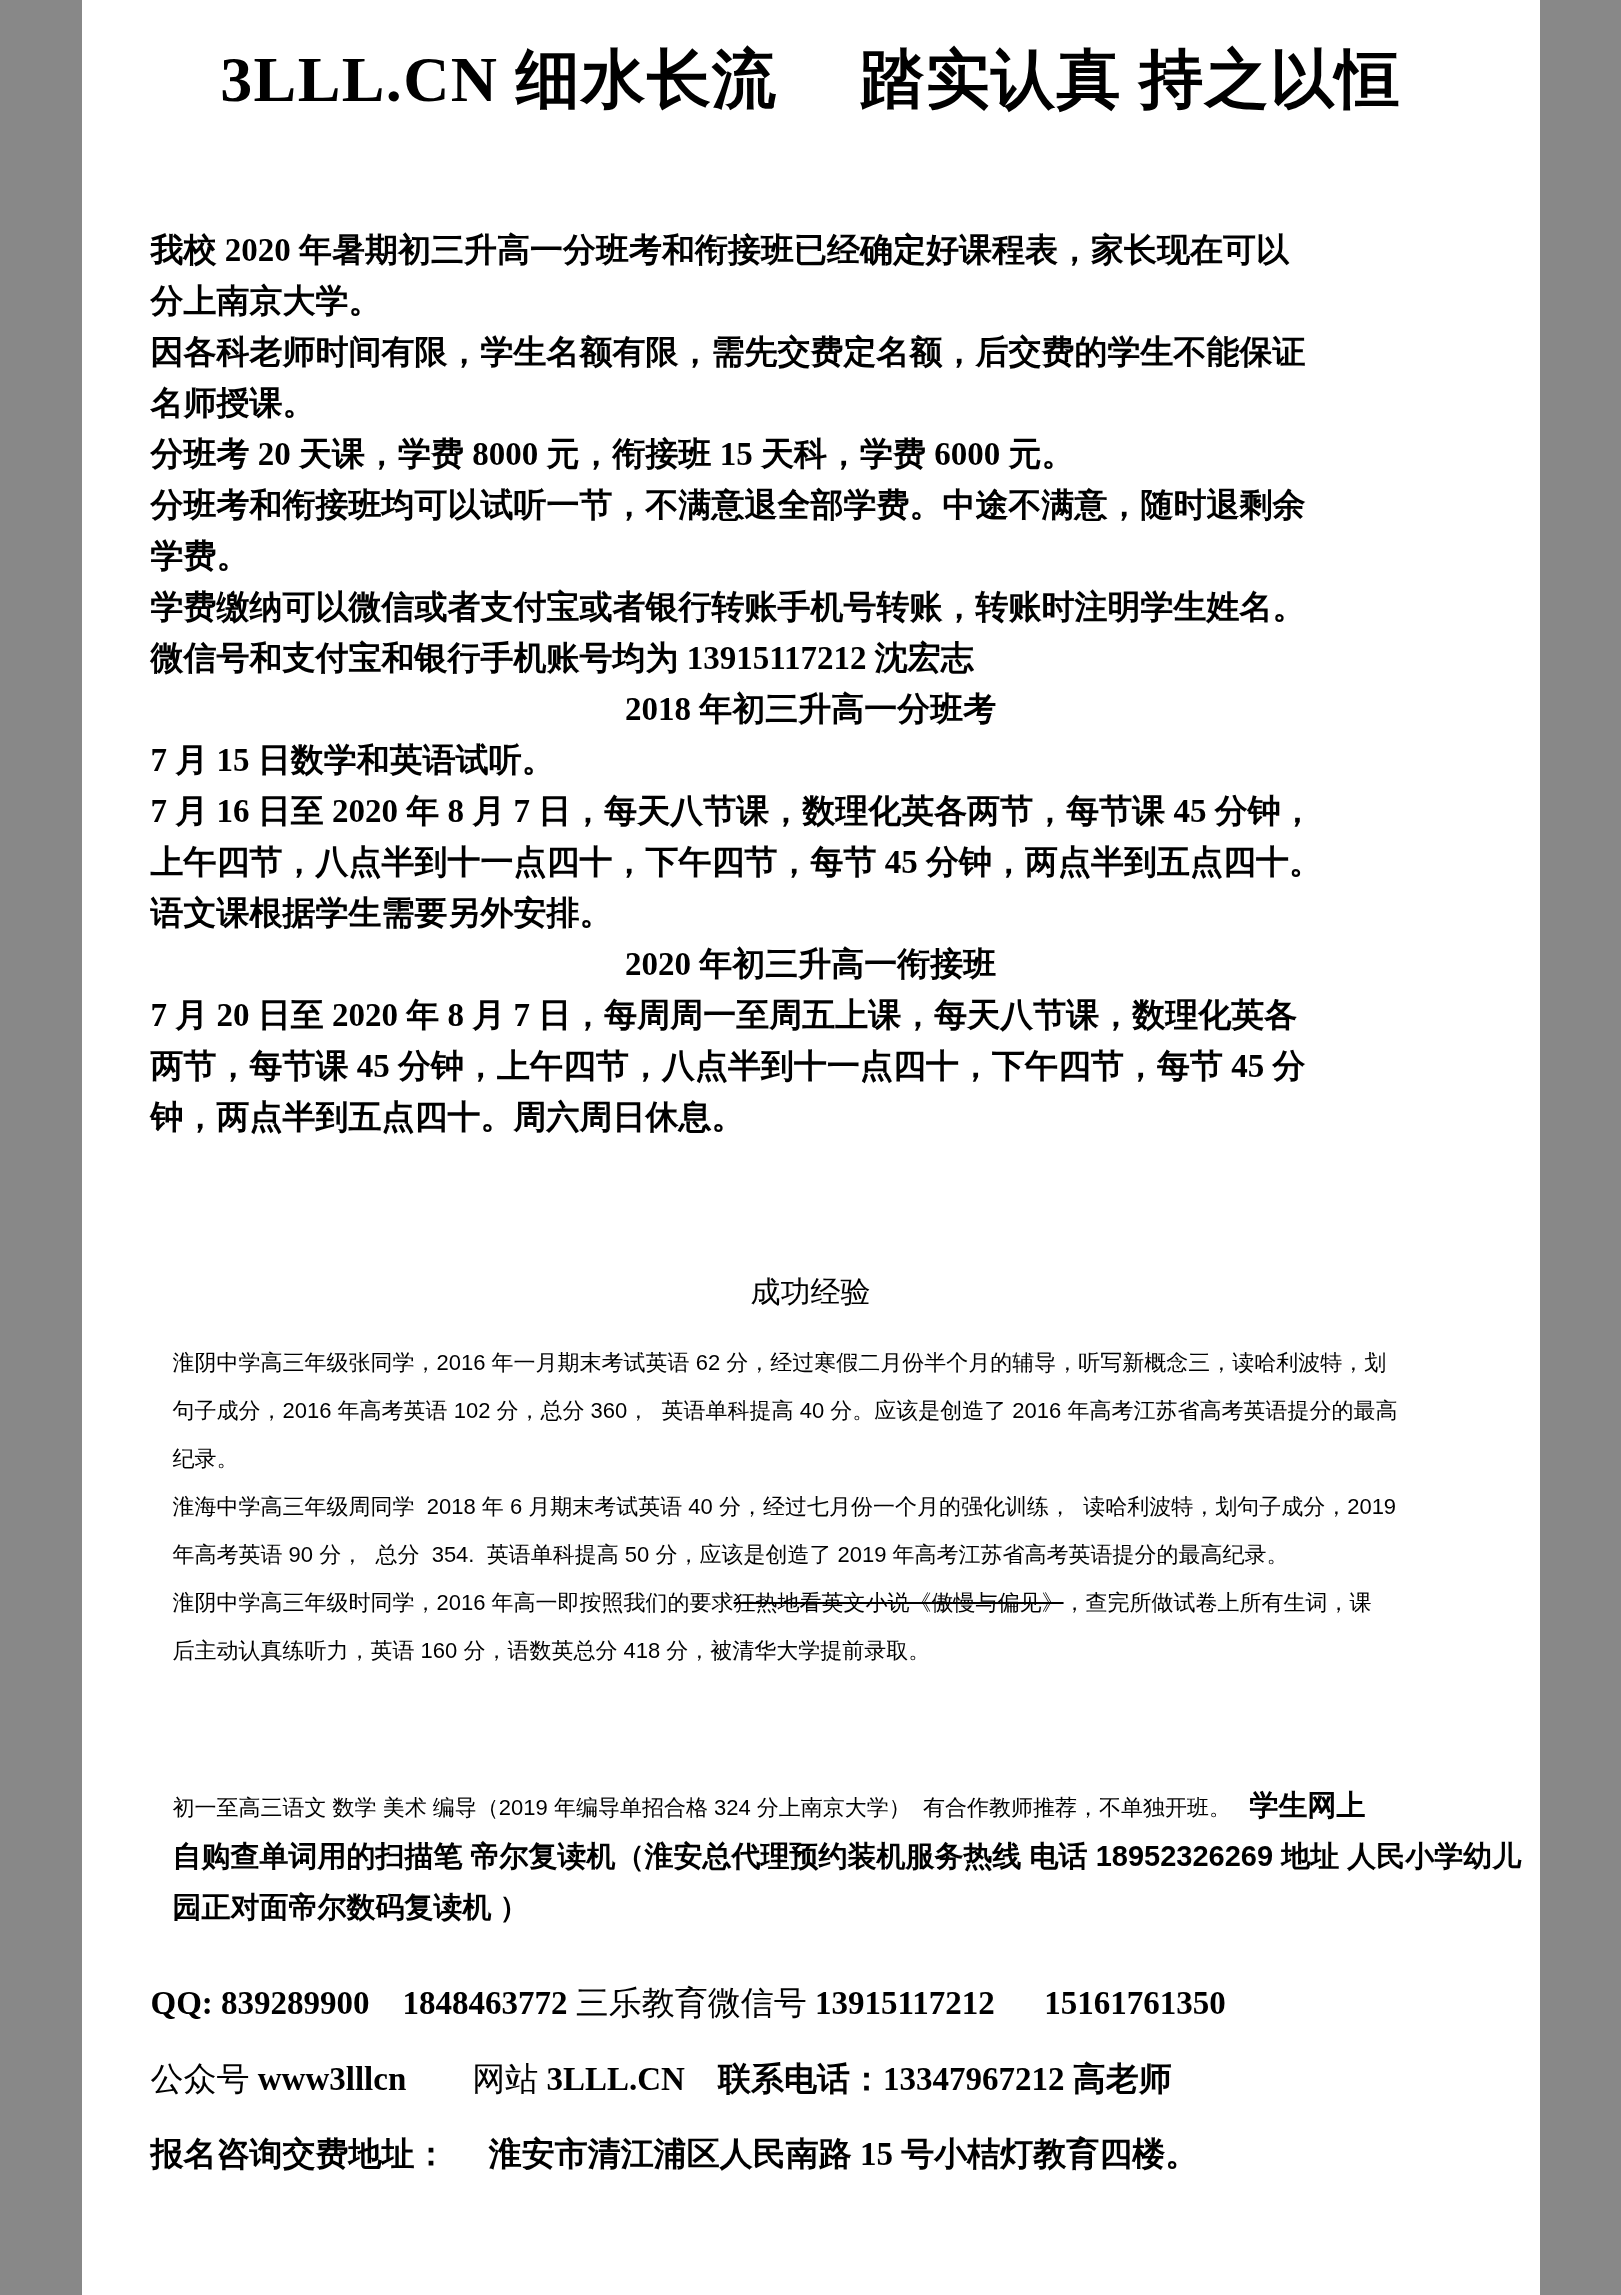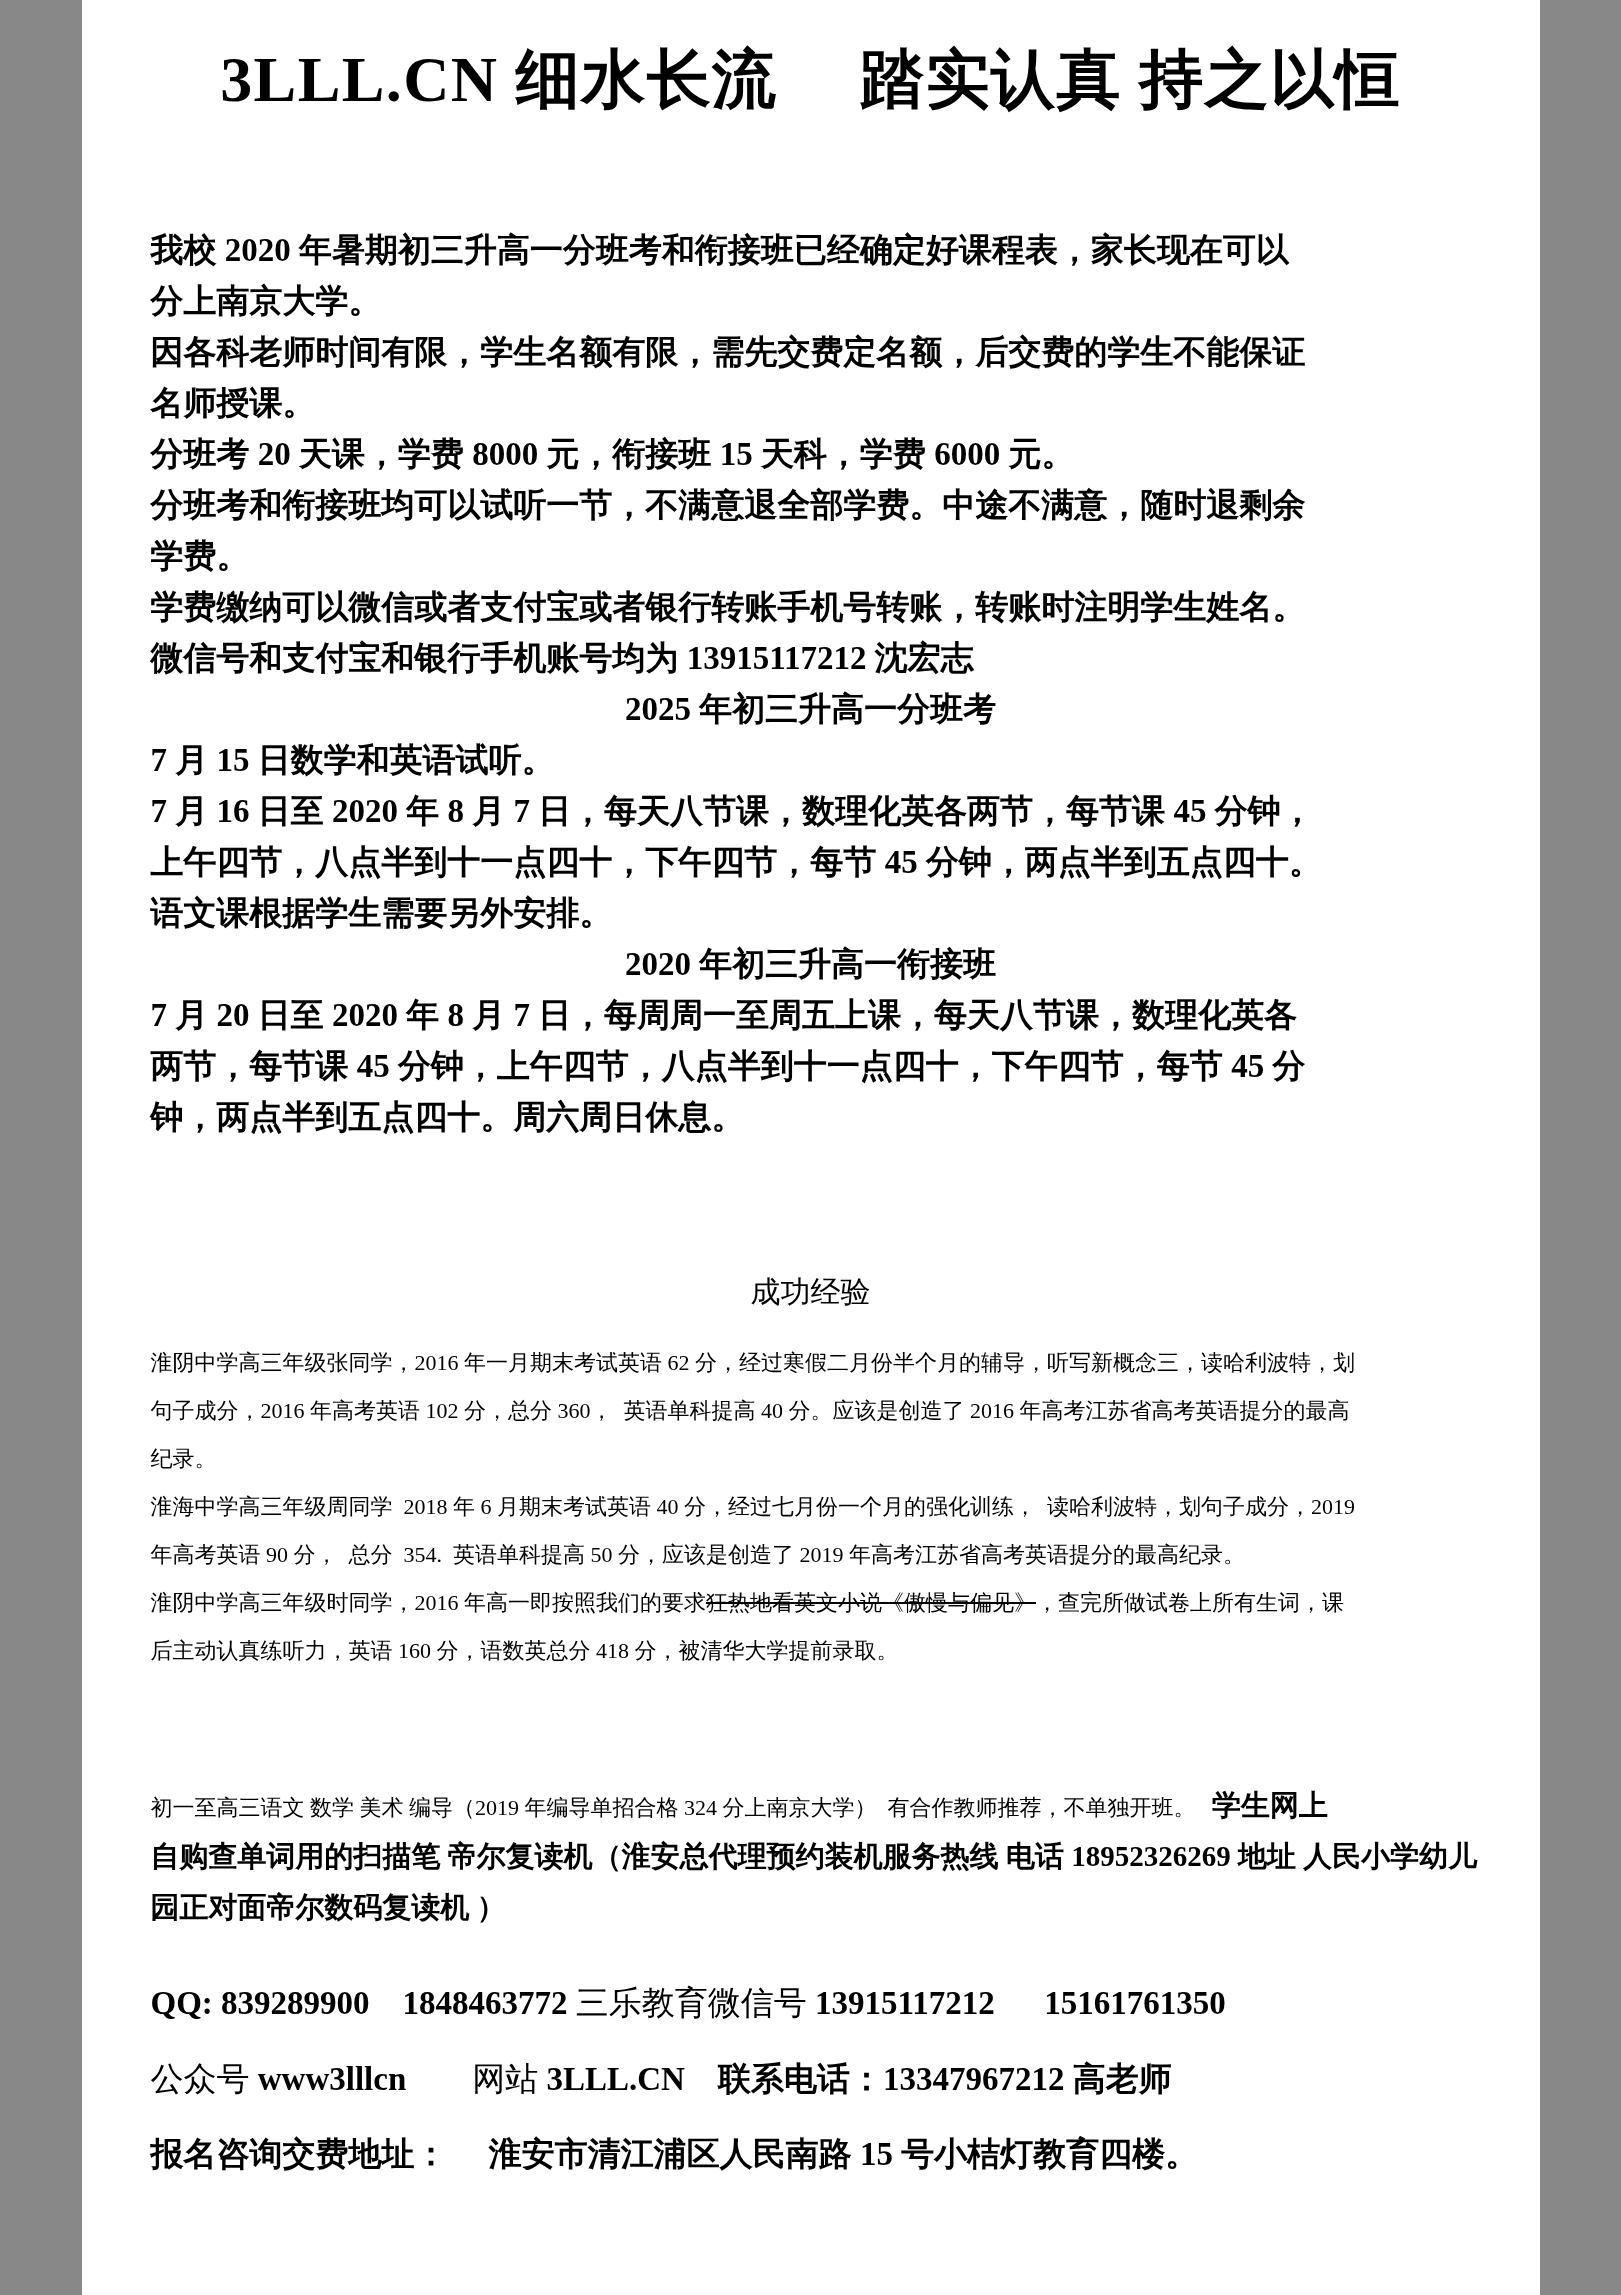--- a/index.html
+++ b/index.html
@@ -42,22 +42,23 @@
     text-align:center;
     font-family:"Liberation Sans","DejaVu Sans",sans-serif;
     white-space:pre;
   }
 
   .small-block { margin-top:22px; }
   .small-line {
     font-size:22px;
     line-height:48px;
     font-weight:normal;
-    font-family:Liberation Serif, serif;
+    font-family:Liberation Sans, sans-serif;
     white-space:pre;
+    margin-left:22px;
   }
   .small-line .strike { text-decoration:line-through; }
   .seg-big {
     font-size:29px;
     font-weight:bold;
   }
   .p4-start { margin-top:106px; }
 
   .contact-block { margin-top:32px; }
   .contact-line {
@@ -79,21 +80,21 @@
   <div class="body-block">
     <div class="body-line">我校 2020 年暑期初三升高一分班考和衔接班已经确定好课程表，家长现在可以</div>
     <div class="body-line">分上南京大学。</div>
     <div class="body-line">因各科老师时间有限，学生名额有限，需先交费定名额，后交费的学生不能保证</div>
     <div class="body-line">名师授课。</div>
     <div class="body-line">分班考 20 天课，学费 8000 元，衔接班 15 天科，学费 6000 元。</div>
     <div class="body-line">分班考和衔接班均可以试听一节，不满意退全部学费。中途不满意，随时退剩余</div>
     <div class="body-line">学费。</div>
     <div class="body-line">学费缴纳可以微信或者支付宝或者银行转账手机号转账，转账时注明学生姓名。</div>
     <div class="body-line">微信号和支付宝和银行手机账号均为 13915117212 沈宏志</div>
-    <div class="body-line center">2025 年初三升高一分班考</div>
+    <div class="body-line center">2018 年初三升高一分班考</div>
     <div class="body-line">7 月 15 日数学和英语试听。</div>
     <div class="body-line">7 月 16 日至 2020 年 8 月 7 日，每天八节课，数理化英各两节，每节课 45 分钟，</div>
     <div class="body-line">上午四节，八点半到十一点四十，下午四节，每节 45 分钟，两点半到五点四十。</div>
     <div class="body-line">语文课根据学生需要另外安排。</div>
     <div class="body-line center">2020 年初三升高一衔接班</div>
     <div class="body-line">7 月 20 日至 2020 年 8 月 7 日，每周周一至周五上课，每天八节课，数理化英各</div>
     <div class="body-line">两节，每节课 45 分钟，上午四节，八点半到十一点四十，下午四节，每节 45 分</div>
     <div class="body-line">钟，两点半到五点四十。周六周日休息。</div>
   </div>
 

